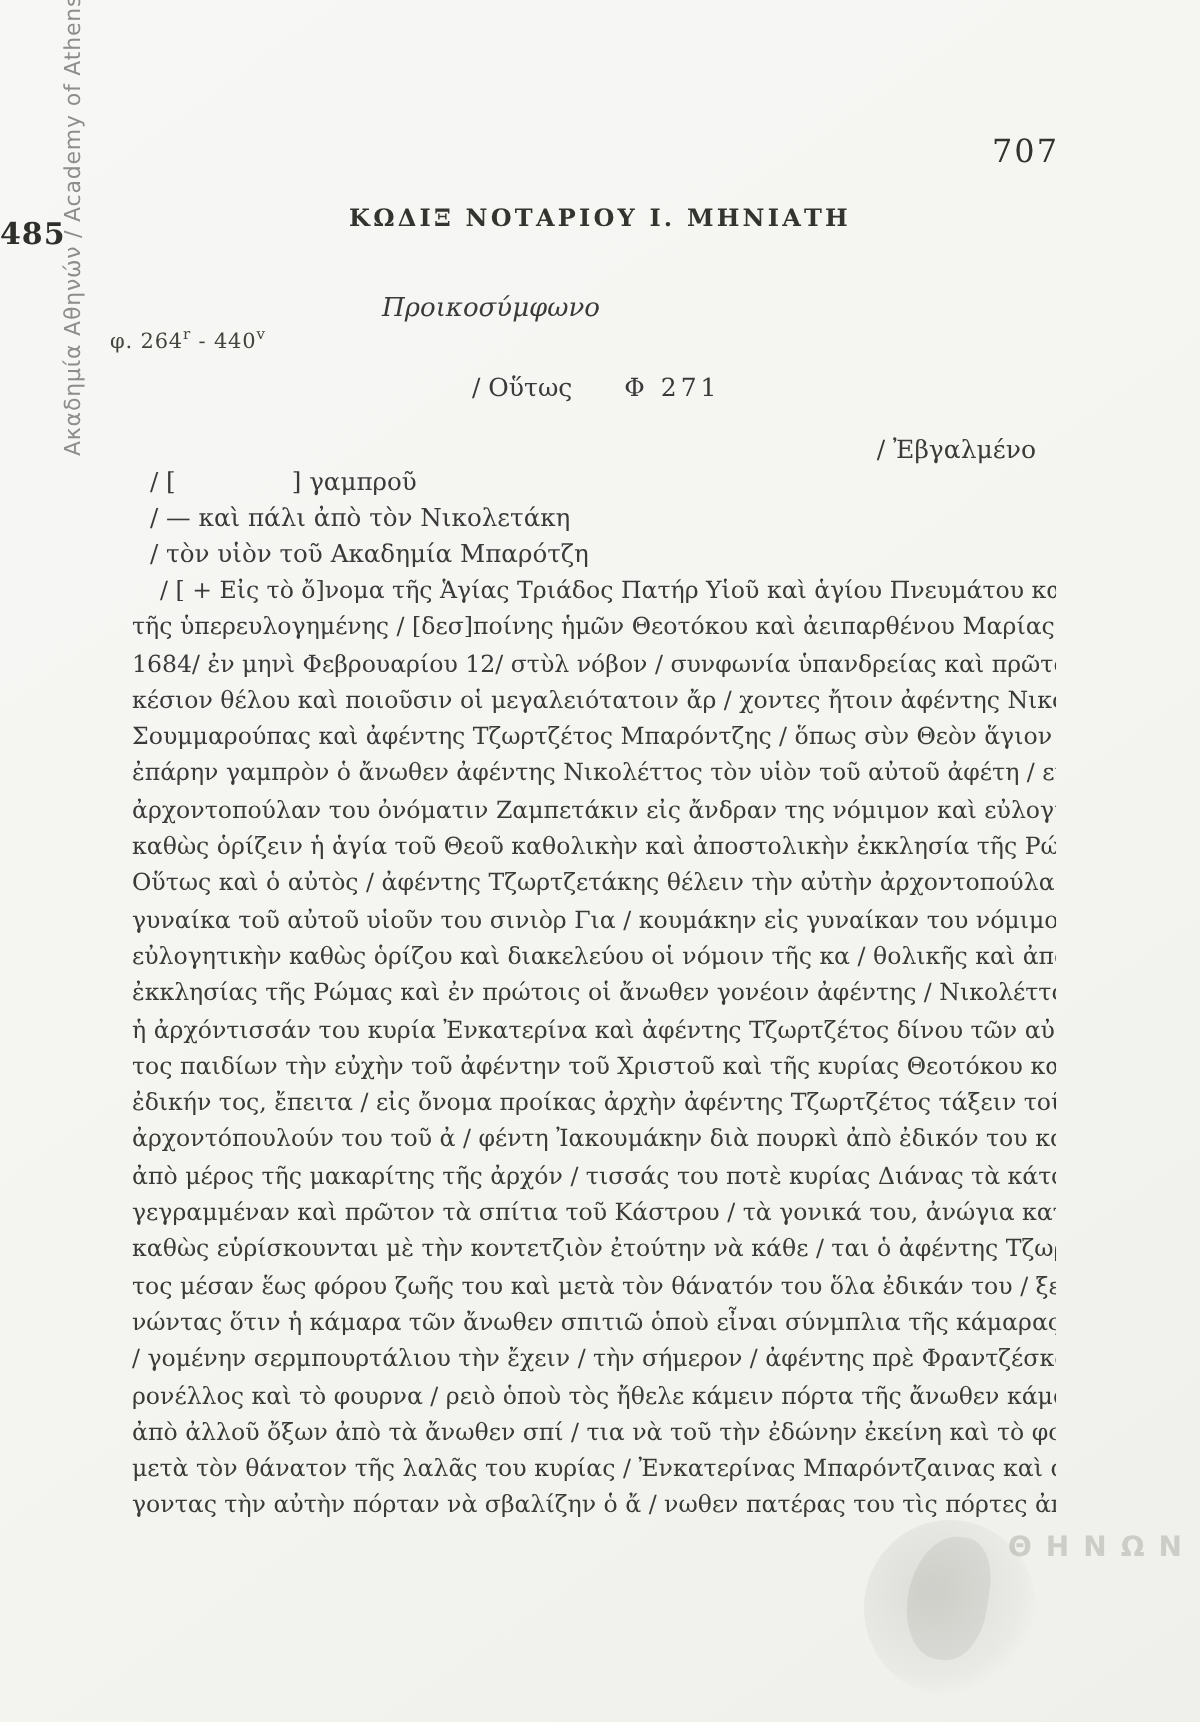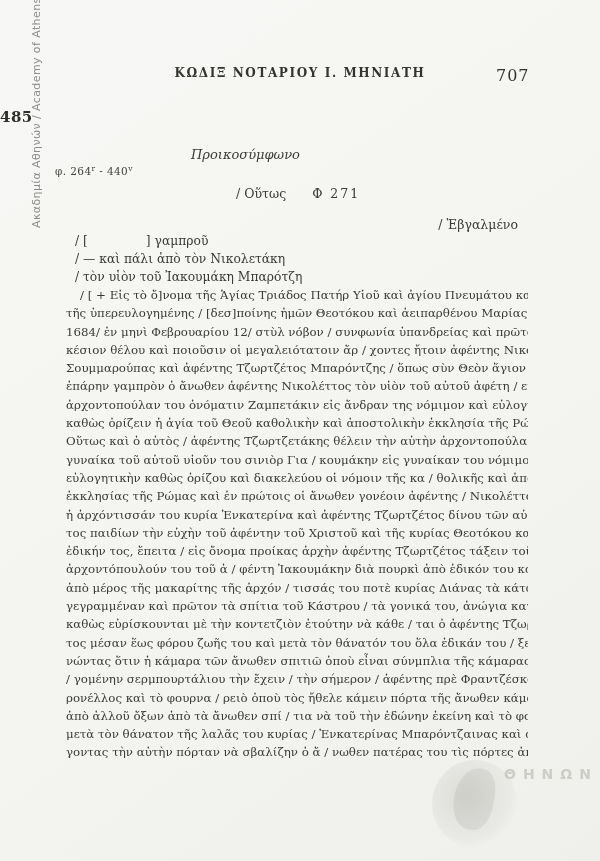--- a/index.html
+++ b/index.html
@@ -18,21 +18,21 @@
     font-family:"DejaVu Sans", sans-serif;
     font-size:11px;letter-spacing:.4px;
     color:#8d8d8c;white-space:nowrap;
   }
   
   .runhead{
     position:absolute;top:66px;left:0;width:600px;height:16px;
   }
   .runhead .title{
     position:absolute;left:0;width:600px;text-align:center;
-    font-size:12px;letter-spacing:1.6px;color:#33332f;font-weight:bold;
+    font-size:12px;letter-spacing:1.6px;color:#33332f;font-weight:bold;margin-top:36px;
   }
   .runhead .pagenum{
     position:absolute;left:476px;top:0;
     font-size:16px;letter-spacing:1px;color:#33332f;margin-left:20px;
   }
   .act-number{
     position:absolute;top:108px;left:0;width:600px;text-align:left;
     font-size:15px;font-weight:bold;color:#2e2e2b;letter-spacing:.5px;
   }
   .act-title{
@@ -114,21 +114,21 @@
 
   <div class="theos-line">
     <span>/ Οὕτως</span><span class="phi">Φ 271</span>
   </div>
 
   <div class="right-note">/ Ἐβγαλμένο</div>
 
   <div class="intro">
     <div><span>/ [</span><span class="gap"></span><span>] γαμπροῦ</span></div>
     <div>/ — καὶ πάλι ἀπὸ τὸν Νικολετάκη</div>
-    <div>/ τὸν υἱὸν τοῦ Ἰακουμάκη Μπαρότζη</div>
+    <div>/ τὸν υἱὸν τοῦ Ακαδημία Μπαρότζη</div>
   </div>
 
   <div class="body-block">
     <div class="bline indent">/ [ + Εἰς τὸ ὄ]νομα τῆς Ἁγίας Τριάδος Πατήρ Υἱοῦ καὶ ἁγίου Πνευμάτου καὶ</div>
     <div class="bline">τῆς ὑπερευλογημένης / [δεσ]ποίνης ἡμῶν Θεοτόκου καὶ ἀειπαρθένου Μαρίας ἀμήν.</div>
     <div class="bline">1684/ ἐν μηνὶ Φεβρουαρίου 12/ στὺλ νόβον / συνφωνία ὑπανδρείας καὶ πρῶτον συνοι-</div>
     <div class="bline">κέσιον θέλου καὶ ποιοῦσιν οἱ μεγαλειότατοιν ἄρ / χοντες ἤτοιν ἀφέντης Νικολέττος</div>
     <div class="bline">Σουμμαρούπας καὶ ἀφέντης Τζωρτζέτος Μπαρόντζης / ὅπως σὺν Θεὸν ἅγιον νὰ</div>
     <div class="bline">ἐπάρην γαμπρὸν ὁ ἄνωθεν ἀφέντης Νικολέττος τὸν υἱὸν τοῦ αὐτοῦ ἀφέτη / εἰς τὴν</div>
     <div class="bline">ἀρχοντοπούλαν του ὀνόματιν Ζαμπετάκιν εἰς ἄνδραν της νόμιμον καὶ εὐλογητικὸν /</div>

